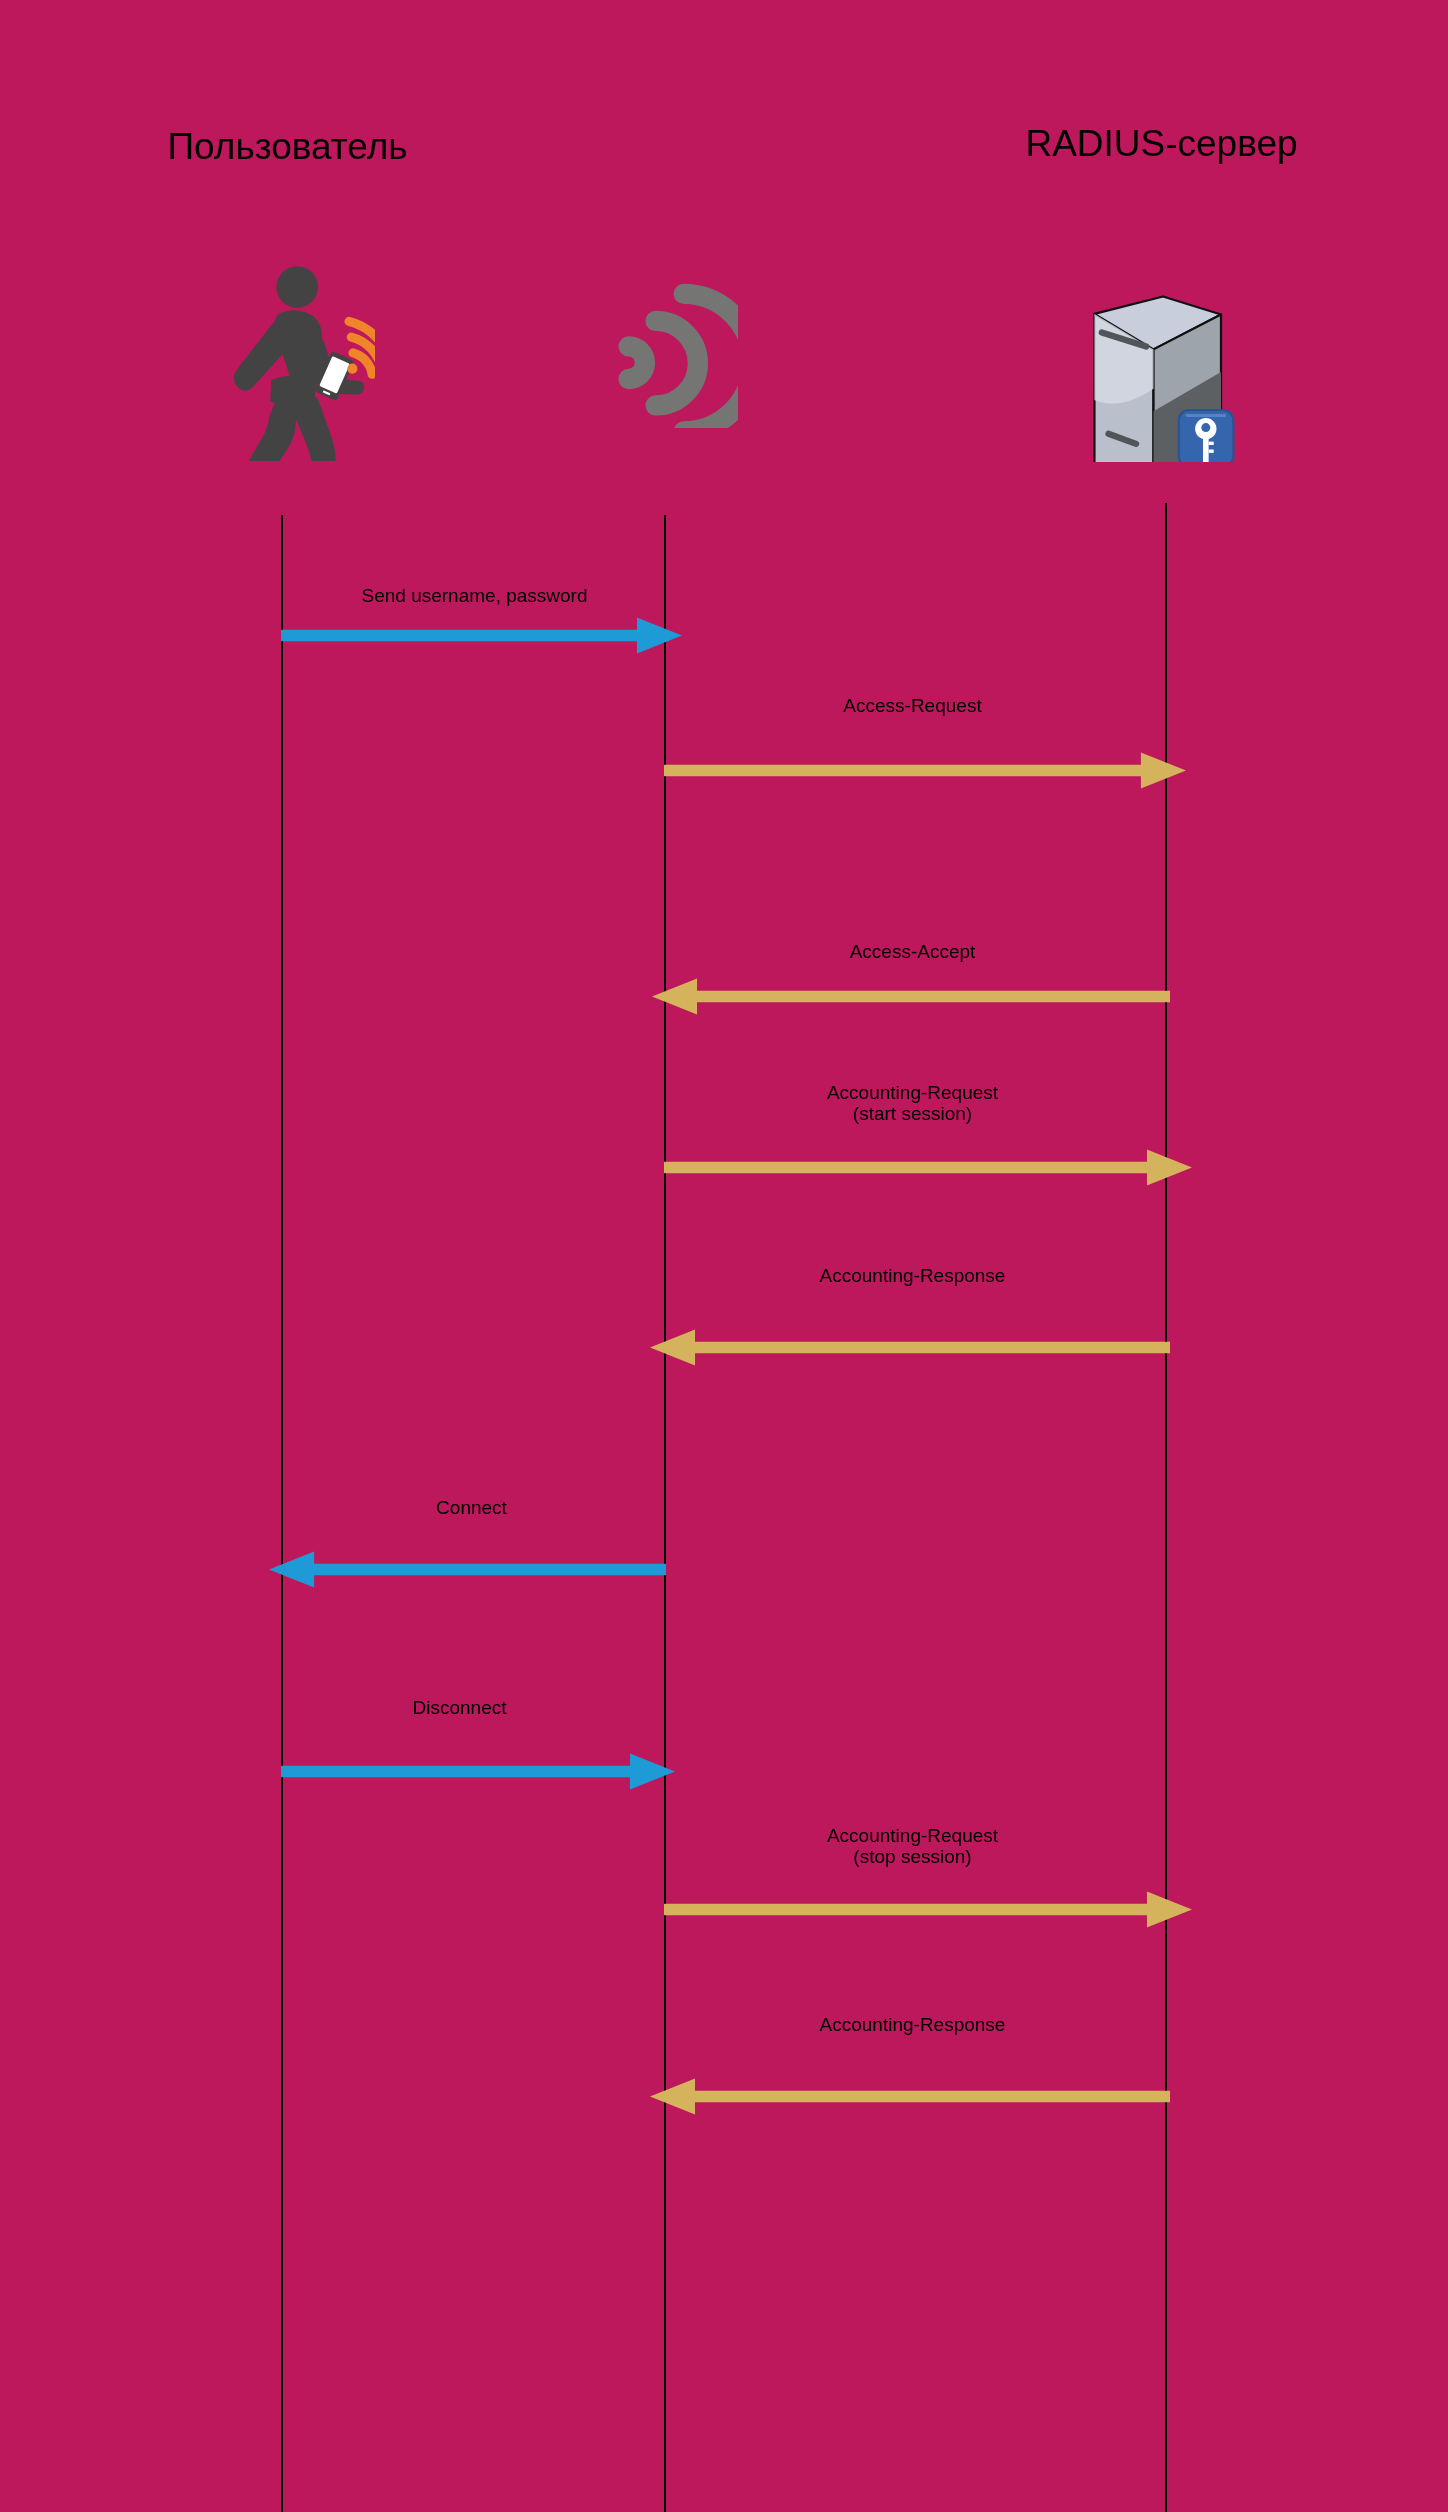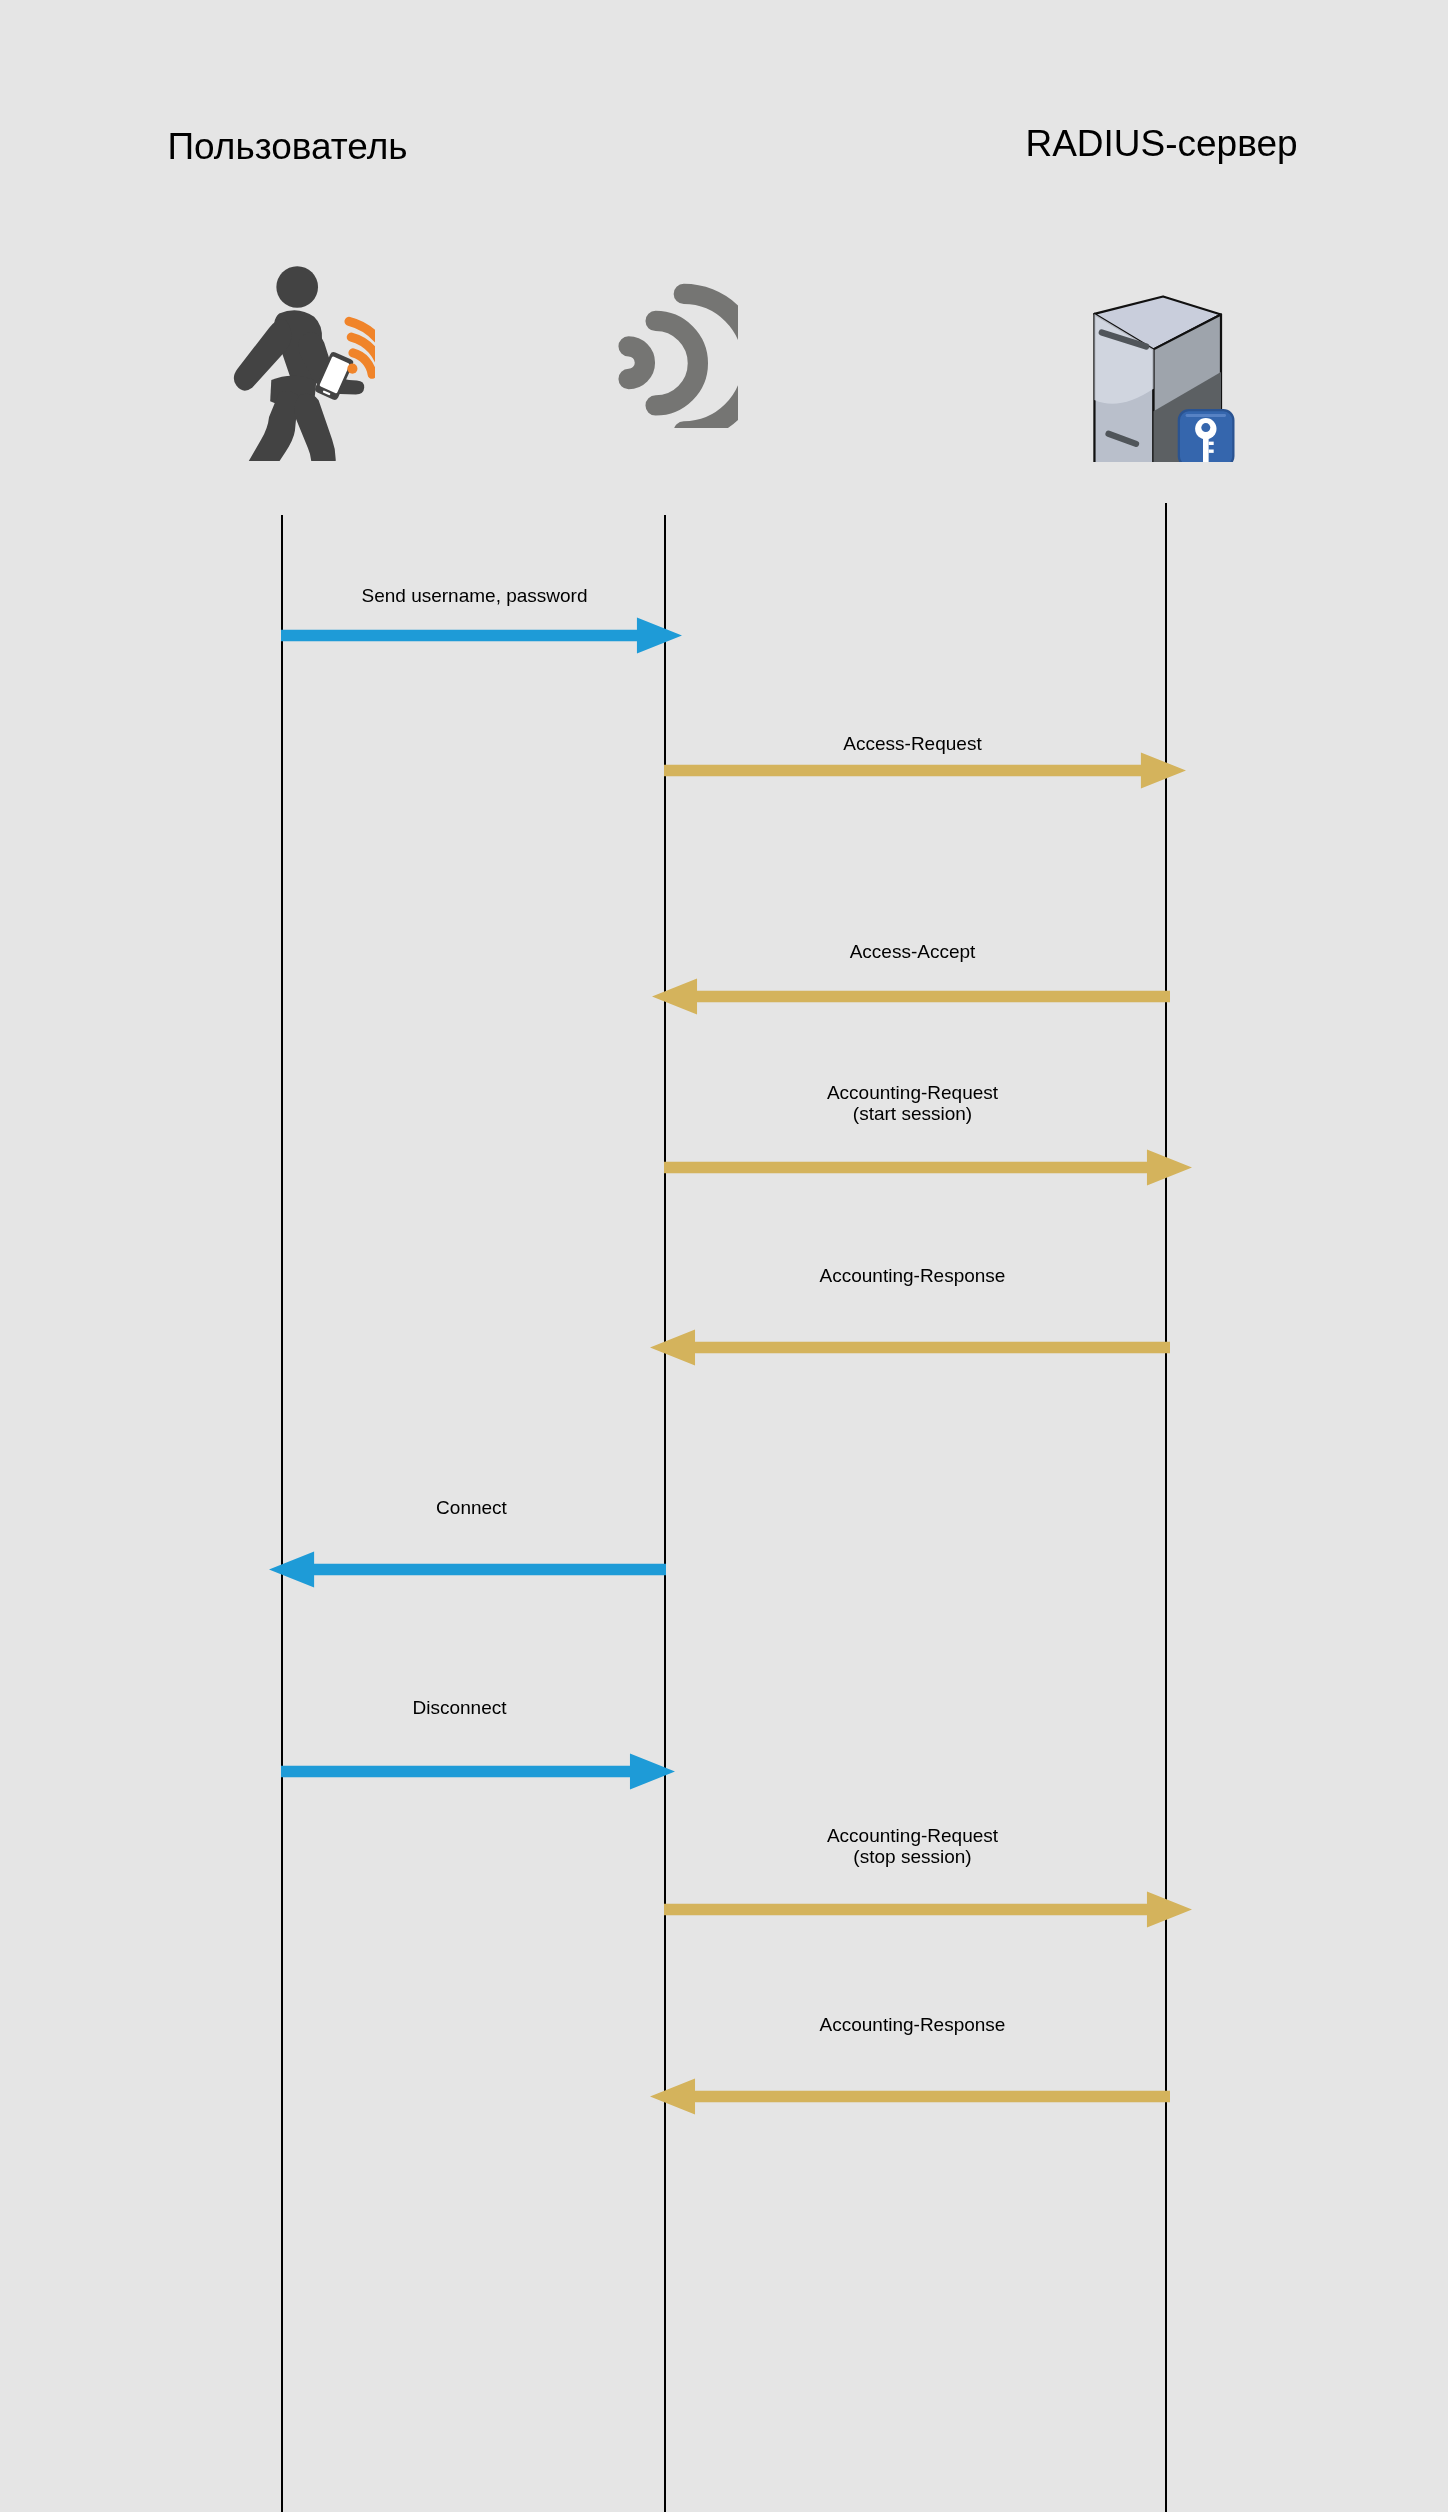--- a/index.html
+++ b/index.html
@@ -1,17 +1,17 @@
 <!DOCTYPE html>
 <html style="font-size:9px"><head>
 <meta charset="utf-8">
 <style>
   html,body{margin:0;padding:0;background:#fff;}
   body{font-family:"Liberation Sans","DejaVu Sans",sans-serif;}
-  #stage{position:relative;width:1449px;height:2512px;background:#e5e5e5;overflow:hidden;}
+  #stage{position:relative;width:1449px;height:2512px;background:#be185d;overflow:hidden;}
   .lifeline{position:absolute;width:2.3px;background:#000000;}
   .actor-title{position:absolute;text-align:center;color:#000;font-size:37px;line-height:1;white-space:nowrap;font-family:"Liberation Sans","DejaVu Sans",sans-serif;}
   .actor-icon{position:absolute;}
   .msg-label{position:absolute;text-align:center;color:#000000;font-size:19px;line-height:1.12;white-space:pre-line;font-family:"Liberation Sans","DejaVu Sans",sans-serif;}
   .msg-arrow{position:absolute;}
   .msg-arrow svg{display:block;}
 </style>
 </head>
 <body>
 
@@ -99,21 +99,21 @@
   <div class="lifeline" style="left:664px;top:515px;height:1997px;"></div>
   <div class="lifeline" style="left:1165px;top:503px;height:2009px;"></div>
 
   <div class="msg-label" style="left:193px;width:563px;top:585px;">Send username, password</div>
   <div class="msg-arrow" style="left:281px;top:615px;">
     <svg width="401" height="41" viewBox="0 0 712 72">
       <path d="M0 26 L632 26 L632 4 L712 36 L632 68 L632 46 L0 46 Z" fill="#1E9BD7"></path>
     </svg>
   </div>
 
-  <div class="msg-label" style="left:631px;width:563px;top:733px;">Access-Request</div>
+  <div class="msg-label" style="left:631px;width:563px;top:695px;">Access-Request</div>
   <div class="msg-arrow" style="left:664px;top:750px;">
     <svg width="522" height="41" viewBox="0 0 926 72">
       <path d="M0 26 L846 26 L846 4 L926 36 L846 68 L846 46 L0 46 Z" fill="#D4B35C"></path>
     </svg>
   </div>
 
   <div class="msg-label" style="left:631px;width:563px;top:941px;">Access-Accept</div>
   <div class="msg-arrow" style="left:652px;top:976px;">
     <svg width="518" height="41" viewBox="0 0 920 72">
       <path d="M920 26 L80 26 L80 4 L0 36 L80 68 L80 46 L920 46 Z" fill="#D4B35C"></path>

